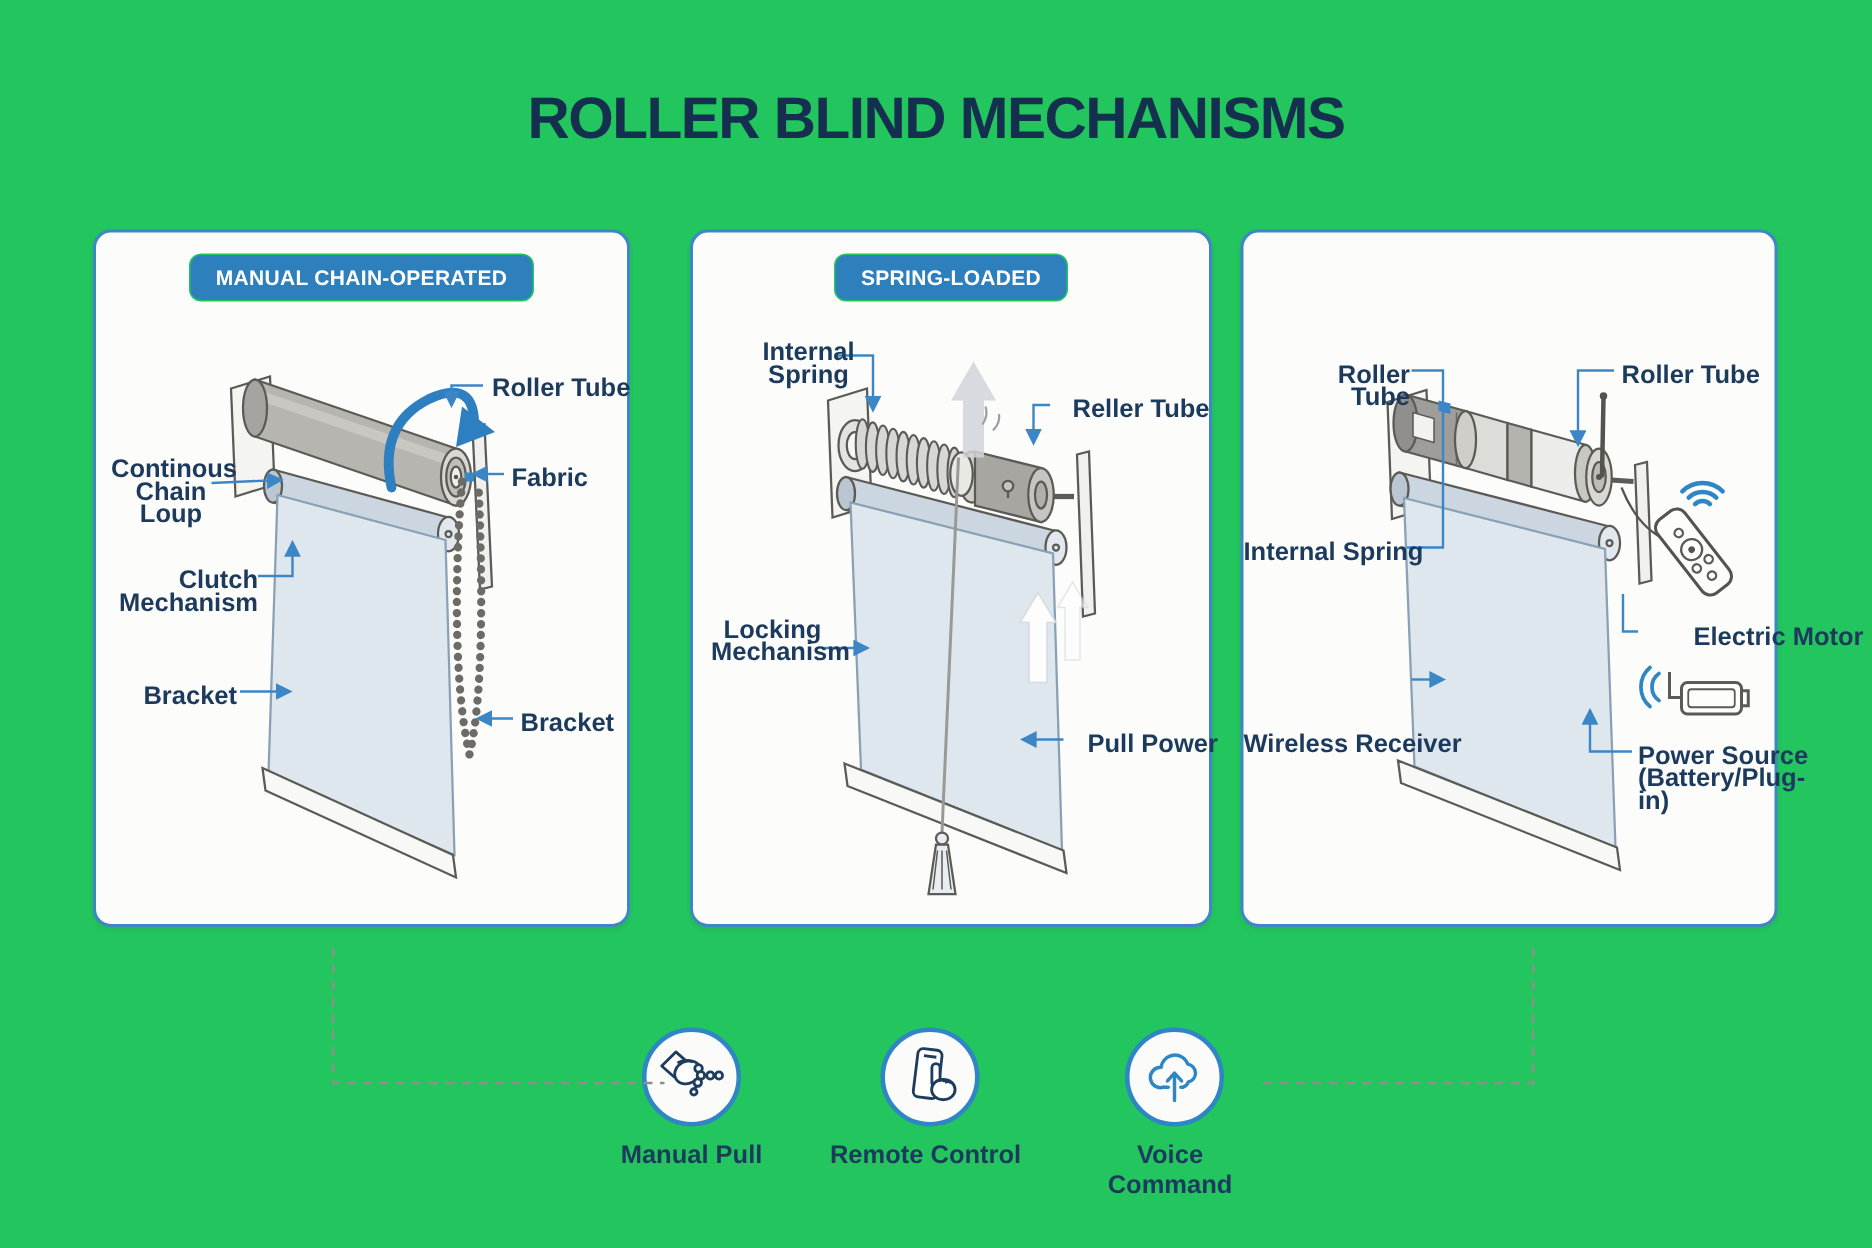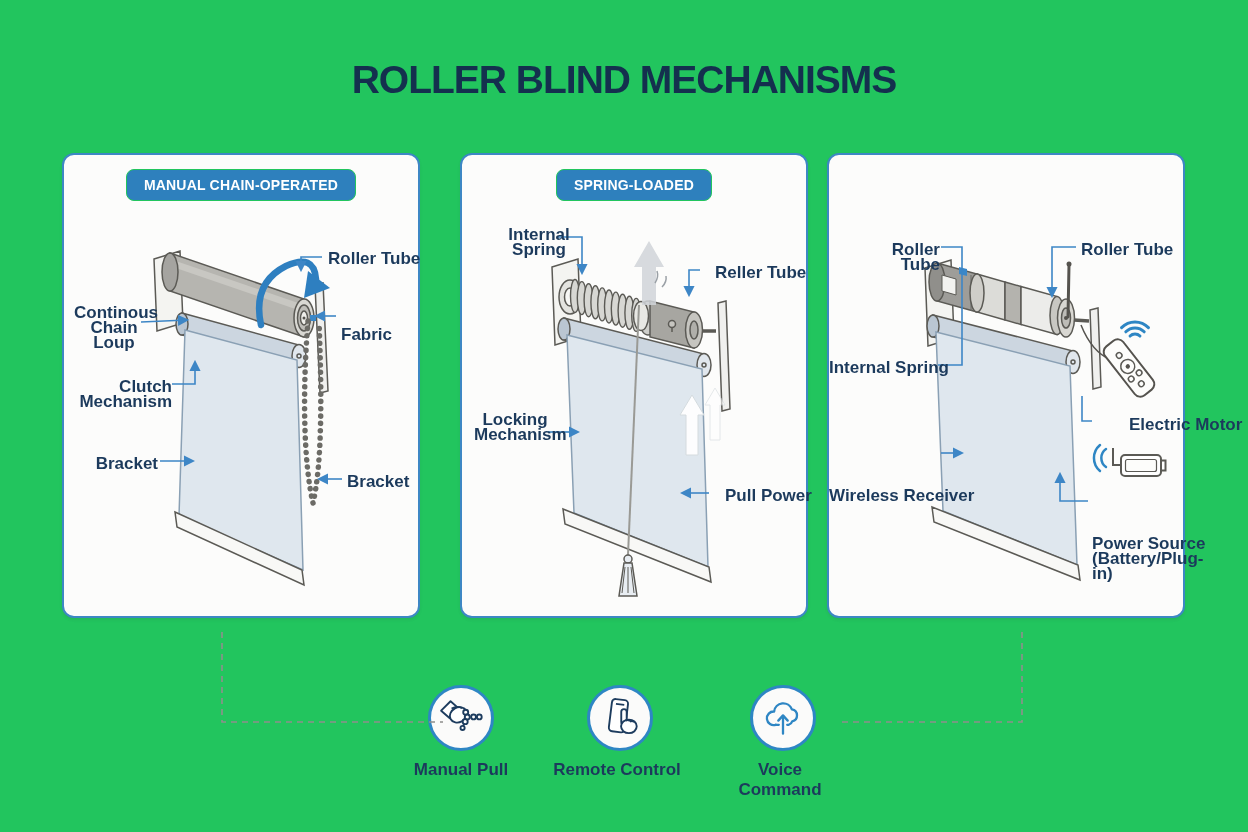--- a/index.html
+++ b/index.html
@@ -54,21 +54,21 @@
         <path d="M244,166 C238,240 240,310 249,348 C258,310 258,240 255,168" fill="none" stroke="#6c6b66" stroke-width="5.5" stroke-linecap="round" stroke-dasharray="0.1 7.2"></path>
         <g stroke="none">
           <path d="M197,170 Q188,128 222,111 Q250,98 252,124" fill="none" stroke="#2e7fc0" stroke-width="6.5" stroke-linecap="round"></path>
           <polygon points="244,116 266,133 240,143" fill="#2e7fc0"></polygon>
         </g>
       </g>
     </svg>
     <div class="badgewrap"><span class="badge">MANUAL CHAIN-OPERATED</span></div>
     <div class="lbl nowrap" style="left:264px;top:96px;">Roller Tube</div>
     <div class="lbl" style="left:10px;top:150px;width:80px;text-align:center;">Continous Chain Loup</div>
-    <div class="lbl nowrap" style="left:277px;top:172px;">Fabric</div>
+    <div class="lbl nowrap" style="left:277px;top:156px;">Fabric</div>
     <div class="lbl" style="left:8px;top:224px;width:100px;text-align:right;">Clutch Mechanism</div>
     <div class="lbl" style="left:20px;top:301px;width:74px;text-align:right;">Bracket</div>
     <div class="lbl nowrap" style="left:283px;top:319px;">Bracket</div>
   </section>
 
   <section class="panel p2">
     <svg class="illus" viewBox="0 0 344 461">
       <g stroke="#5b5a55" stroke-width="1.5">
         <polygon points="90,112 116,104 119,182 93,190" fill="#f4f4f1"></polygon>
         <ellipse cx="108" cy="142" rx="11" ry="17" fill="#e3e3df"></ellipse>
@@ -170,21 +170,21 @@
           <path d="M284,293 L284,310 L292,310" fill="none" stroke-width="2"></path>
           <path d="M277,294 A11,11 0 0 0 277,312 M271,290 A17,17 0 0 0 271,316" fill="none" stroke="#2e86c4" stroke-width="2.5" stroke-linecap="round"></path>
         </g>
       </g>
     </svg>
     <div class="lbl" style="left:25px;top:87px;width:86px;text-align:right;">Roller Tube</div>
     <div class="lbl nowrap" style="left:252px;top:87px;">Roller Tube</div>
     <div class="lbl nowrap" style="left:0px;top:205px;width:109px;text-align:right;">Internal Spring</div>
     <div class="lbl nowrap" style="left:0px;top:293px;width:111px;text-align:right;margin-top:40px;">Wireless Receiver</div>
     <div class="lbl nowrap" style="left:268px;top:262px;margin-left:32px;">Electric Motor</div>
-    <div class="lbl" style="left:263px;top:341px;width:124px;margin-top:40px;">Power Source (Battery/Plug-in)</div>
+    <div class="lbl" style="left:263px;top:341px;width:124px;">Power Source (Battery/Plug-in)</div>
   </section>
 
   <svg class="overlay" viewBox="0 0 1248 832">
     <defs>
       <marker id="arw" viewBox="0 0 8 8" refX="6.5" refY="4" markerWidth="7" markerHeight="7" orient="auto">
         <path d="M0,0 L8,4 L0,8 Z" fill="#3d86c6"></path>
       </marker>
     </defs>
     <g>
       <path class="leader" d="M322,257 L301,257 L301,270" marker-end="url(#arw)"></path>

